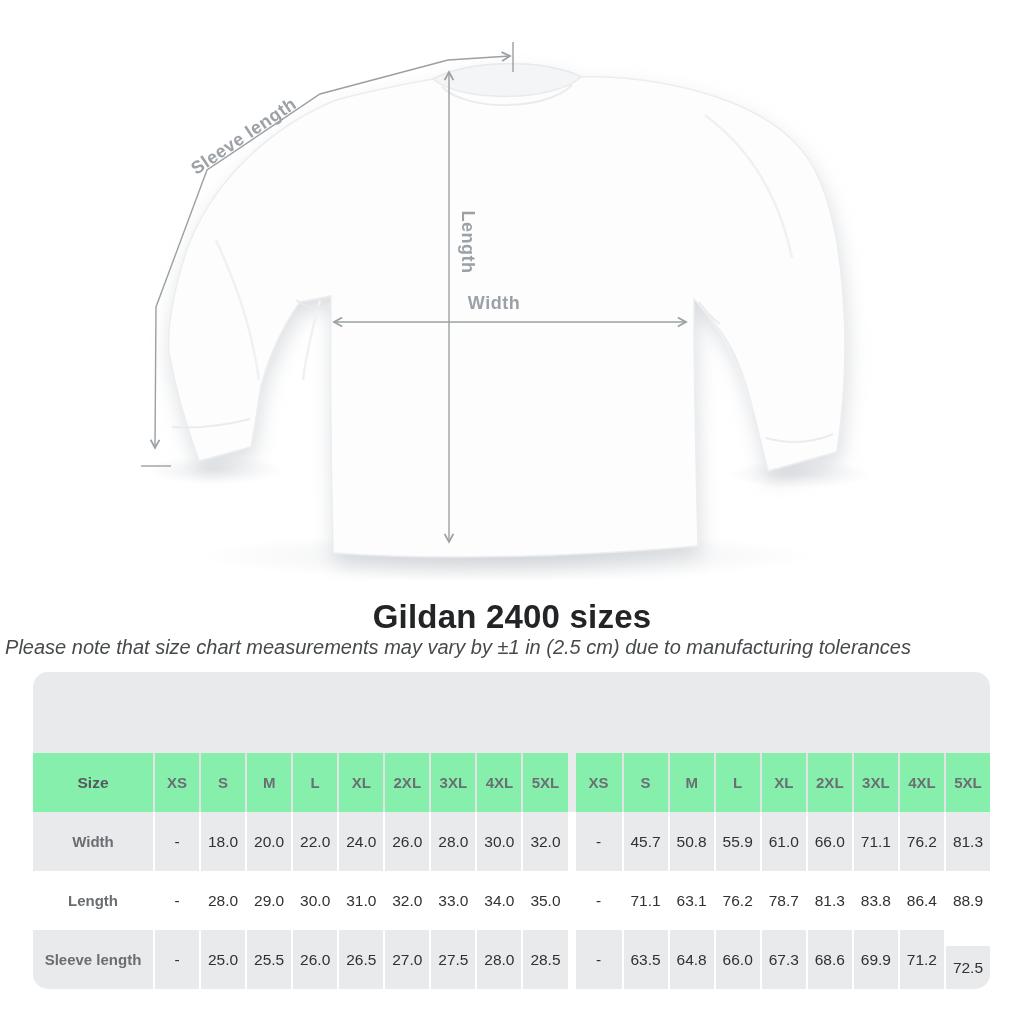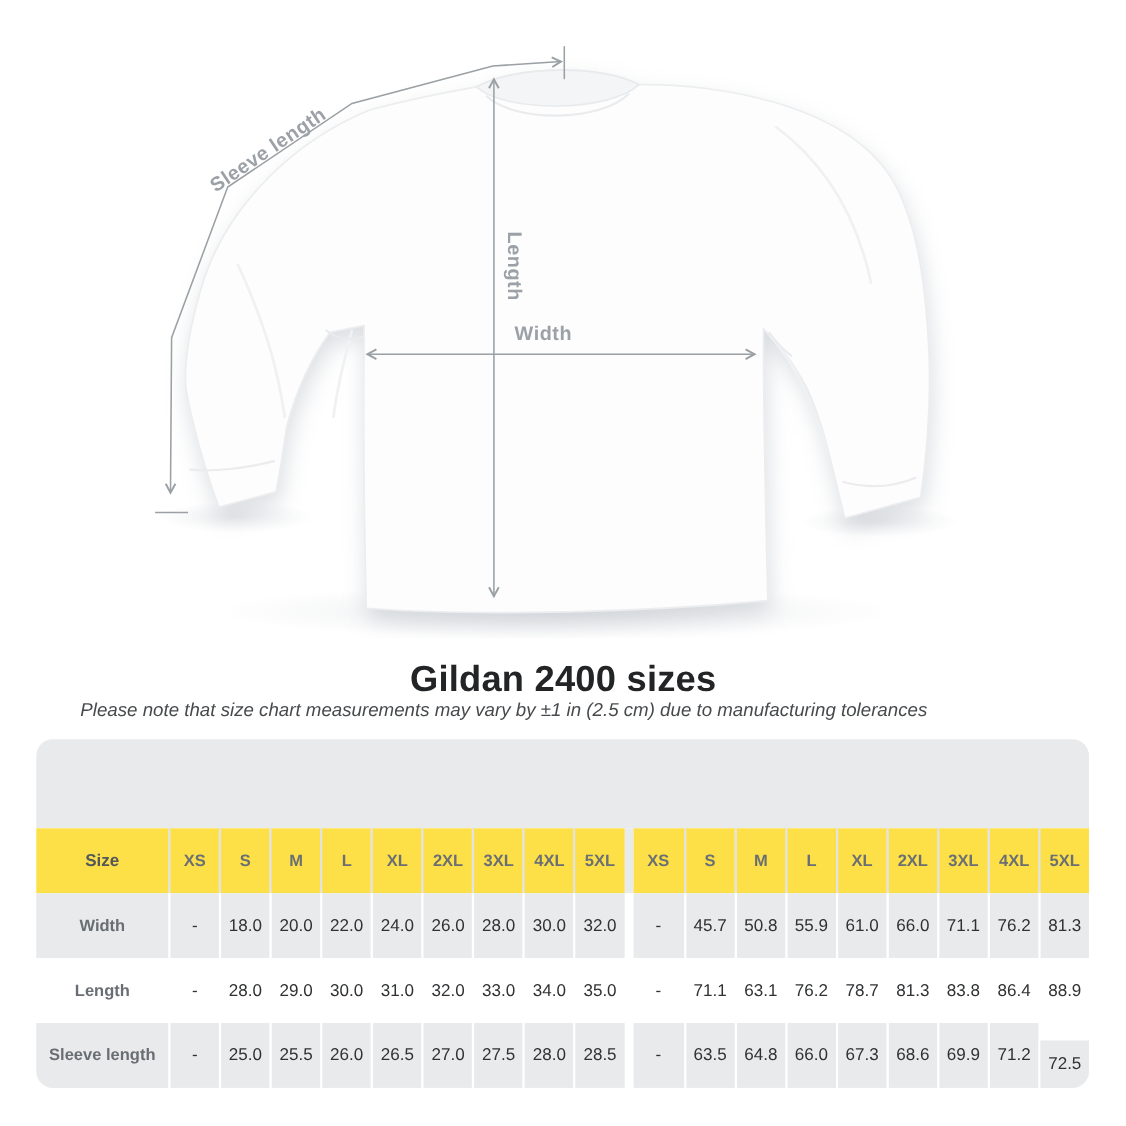--- a/index.html
+++ b/index.html
@@ -2,33 +2,33 @@
 <html><head>
 <meta charset="utf-8">
 <style>
   html,body{margin:0;padding:0;background:#ffffff;}
   .stage{position:relative;width:1024px;height:1024px;background:#ffffff;overflow:hidden;
          font-family:"Liberation Sans",sans-serif;}
   .illustration{position:absolute;top:0;left:0;width:1024px;height:580px;}
   .page-title{position:absolute;top:598px;left:0;width:1024px;text-align:center;
               font-size:33px;font-weight:bold;color:#222426;letter-spacing:.2px;}
   .page-subtitle{position:absolute;top:636px;left:0;width:916px;text-align:center;
-                 font-size:17px;font-style:italic;color:#474a4c;}
+                 font-size:20px;font-style:italic;color:#474a4c;}
   .size-table{position:absolute;left:33px;top:672px;width:957px;}
   .band{display:grid;grid-template-columns:120px repeat(9,1fr) 8px repeat(9,1fr);
         height:81px;background:#e9eaeb;border-radius:15px 15px 0 0;}
   .bgroup{display:flex;flex-direction:column;justify-content:center;align-items:center;color:#666b70;}
   .bg-imperial{grid-column:1/11;}
   .bg-metric{grid-column:12/21;}
   .gname{font-size:20px;font-weight:bold;font-style:italic;letter-spacing:.3px;}
   .gsub{font-size:14.5px;font-style:italic;margin-top:4px;}
   .trow{display:grid;grid-template-columns:120px repeat(9,1fr) 8px repeat(9,1fr);height:59px;}
   .c{display:flex;align-items:center;justify-content:center;box-sizing:border-box;}
   
-  .hrow .c{background:#fde047;border-left:2px solid #e2e3e5;
+  .hrow .c{background:#86efac;border-left:2px solid #e2e3e5;
            font-weight:bold;font-size:15px;color:#6a6f74;}
   .hrow .corner{border-left:none;color:#54585c;font-size:15.5px;}
   .hrow .nb{border-left:none;}
   .hrow .gapcell{background:#e9eaeb;border-left:none;}
   
   .drow .c{border-left:2px solid #ffffff;font-size:15.5px;color:#2f3133;}
   .drow .lab{border-left:none;font-weight:bold;font-size:15px;color:#696e73;}
   .drow .nb{border-left:none;}
   .drow .gapcell{background:#ffffff;border-left:none;}
   .drow.dk .c{background:#e9eaeb;}

